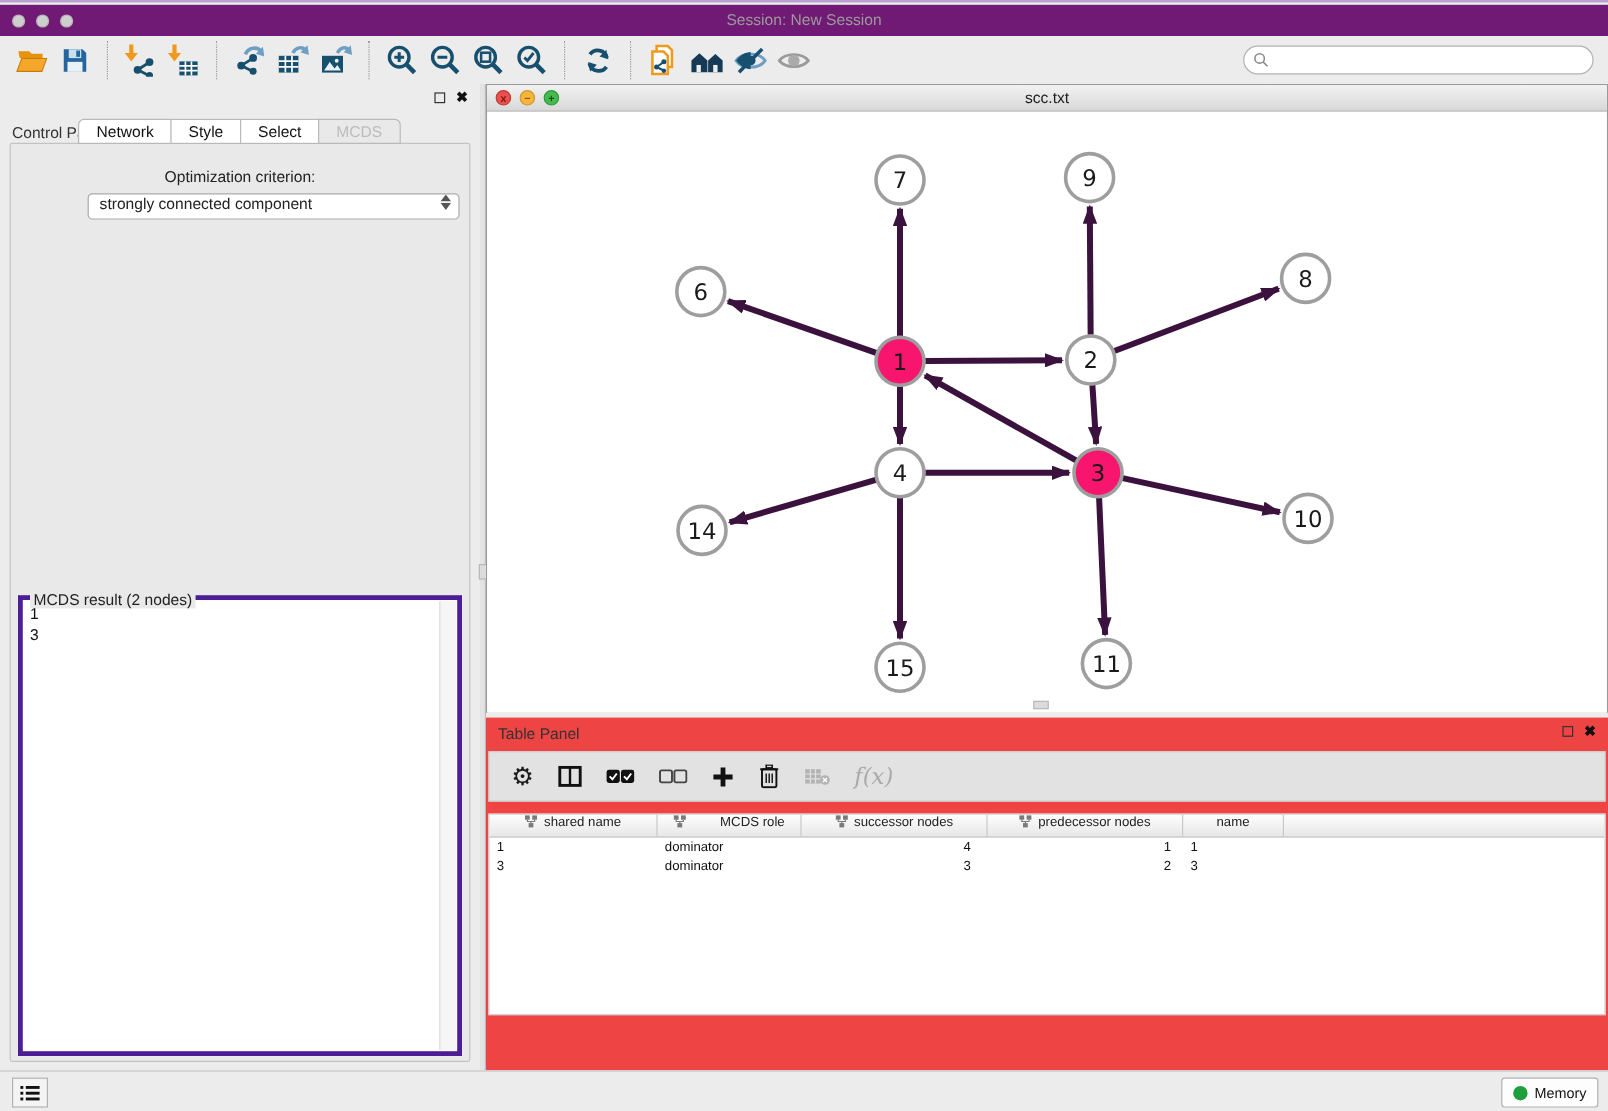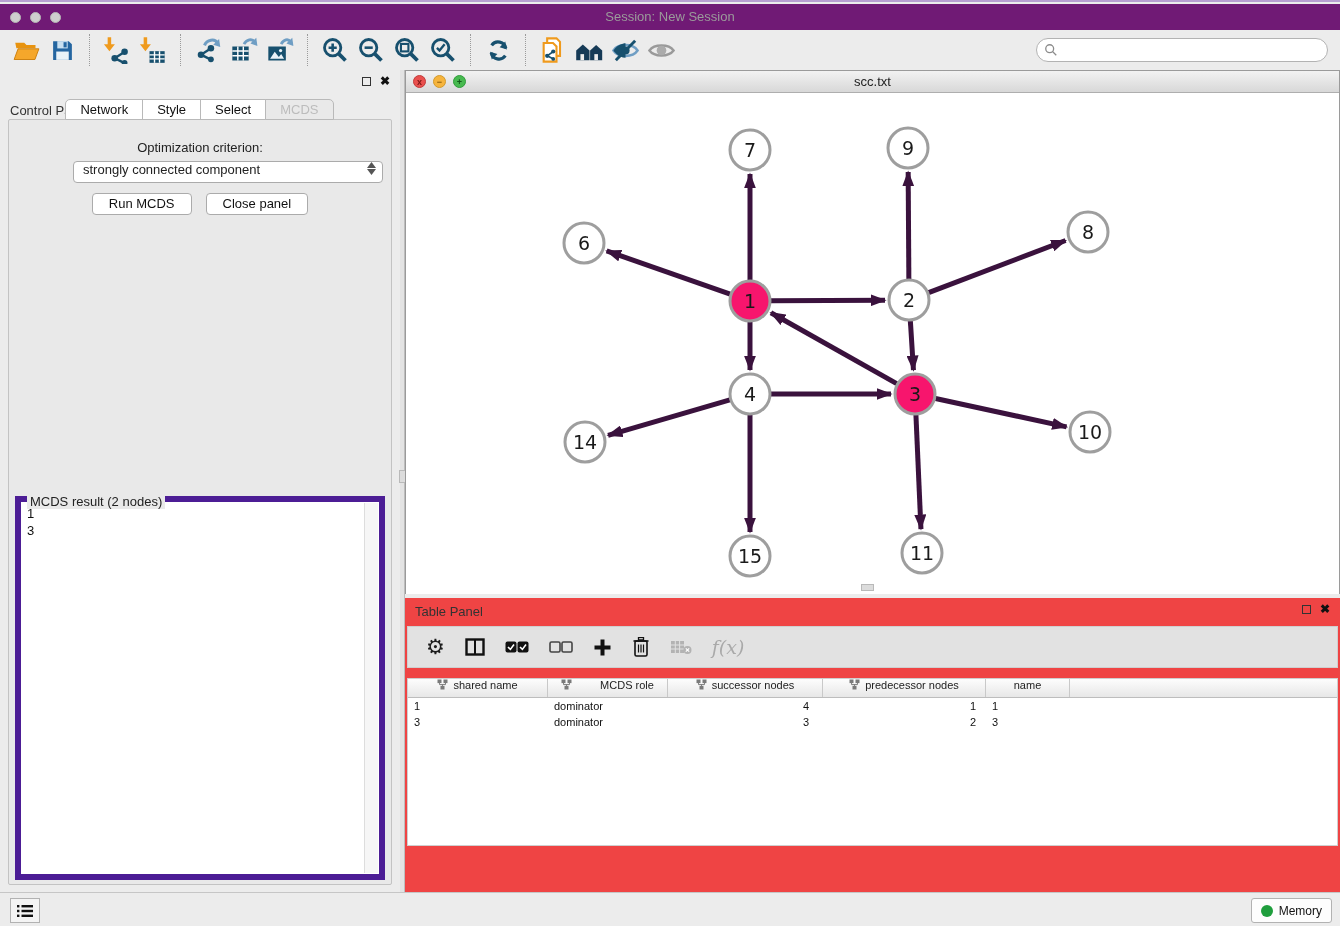--- a/index.html
+++ b/index.html
@@ -47,21 +47,21 @@
     border:1px solid #c3c3c3;border-radius:2px;}
   .opt-label{margin-top:20px;text-align:center;font-size:13px;color:#222;}
   .opt-select{position:absolute;top:41px;left:36px;width:310px;height:22px;background:#fff;
     border:1px solid #ababab;border-radius:4px;font-size:13px;display:flex;align-items:flex-start;
     padding-left:9px;margin-left:28px;}
   .opt-stepper{margin-left:auto;margin-right:6px;display:flex;flex-direction:column;gap:1px;}
   .opt-stepper svg{display:block;}
   .cp-buttons{position:absolute;top:73px;left:0;width:100%;display:flex;justify-content:center;gap:14px;}
   .cp-btn{height:22px;padding:0 16px;background:#fff;border:1px solid #ababab;border-radius:4px;
     font-size:13px;line-height:20px;color:#111;}
-  .mcds-box{position:absolute;top:376px;left:6px;width:370px;height:384px;border:6px solid #4c1d95;
+  .mcds-box{position:absolute;top:376px;left:6px;width:370px;height:384px;border:4px solid #4c1d95;
     background:#fff;}
   .mcds-legend{position:absolute;top:-8px;left:6px;background:#e9e9e9;padding:0 3px;font-size:13px;color:#222;}
   .mcds-list{position:absolute;top:3px;left:0;right:15px;bottom:0;overflow:hidden;}
   .mcds-item{font-size:13px;line-height:17px;padding-left:6px;color:#111;}
   .mcds-scroll{position:absolute;top:1px;right:1px;width:14px;bottom:1px;background:#f6f6f6;
     border-left:1px solid #ddd;}
 
   
   .network-window{position:absolute;top:0;left:0;width:935px;height:524px;border:1px solid #9a9a9a;
     background:#fff;}
@@ -297,24 +297,20 @@
         <span>strongly connected component</span>
         <span class="opt-stepper">
           <svg width="9" height="6" viewBox="0 0 9 6">
               <path d="M4.5 0 L9 6 H0 Z" fill="#555"></path>
             </svg>
           <svg width="9" height="6" viewBox="0 0 9 6">
               <path d="M4.5 6 L0 0 H9 Z" fill="#555"></path>
             </svg>
         </span>
       </div>
-      <div class="cp-buttons">
-        <div class="cp-btn">Run MCDS</div>
-        <div class="cp-btn">Close panel</div>
-      </div>
       <div class="mcds-box">
         <span class="mcds-legend">MCDS result (2 nodes)</span>
         <div class="mcds-list" id="mcds-list">
             <div class="mcds-item">1</div>
             <div class="mcds-item">3</div>
           </div>
         <div class="mcds-scroll"></div>
       </div>
     </div>
   </div>

